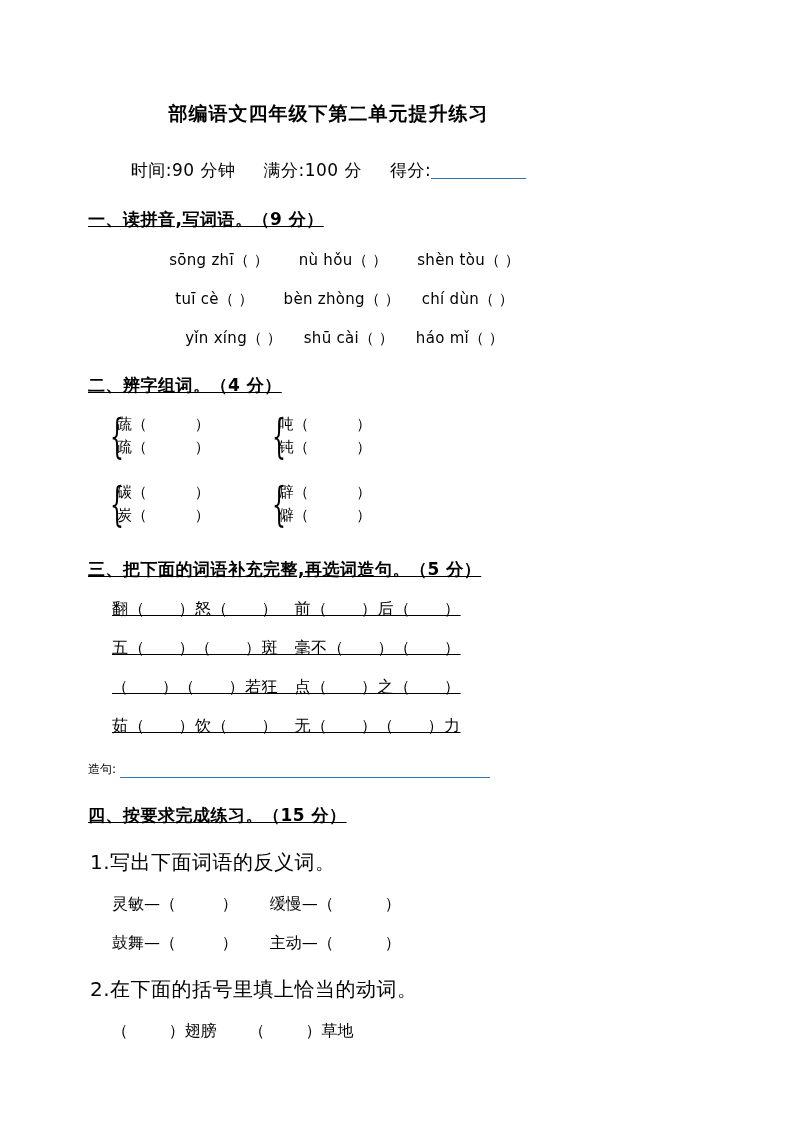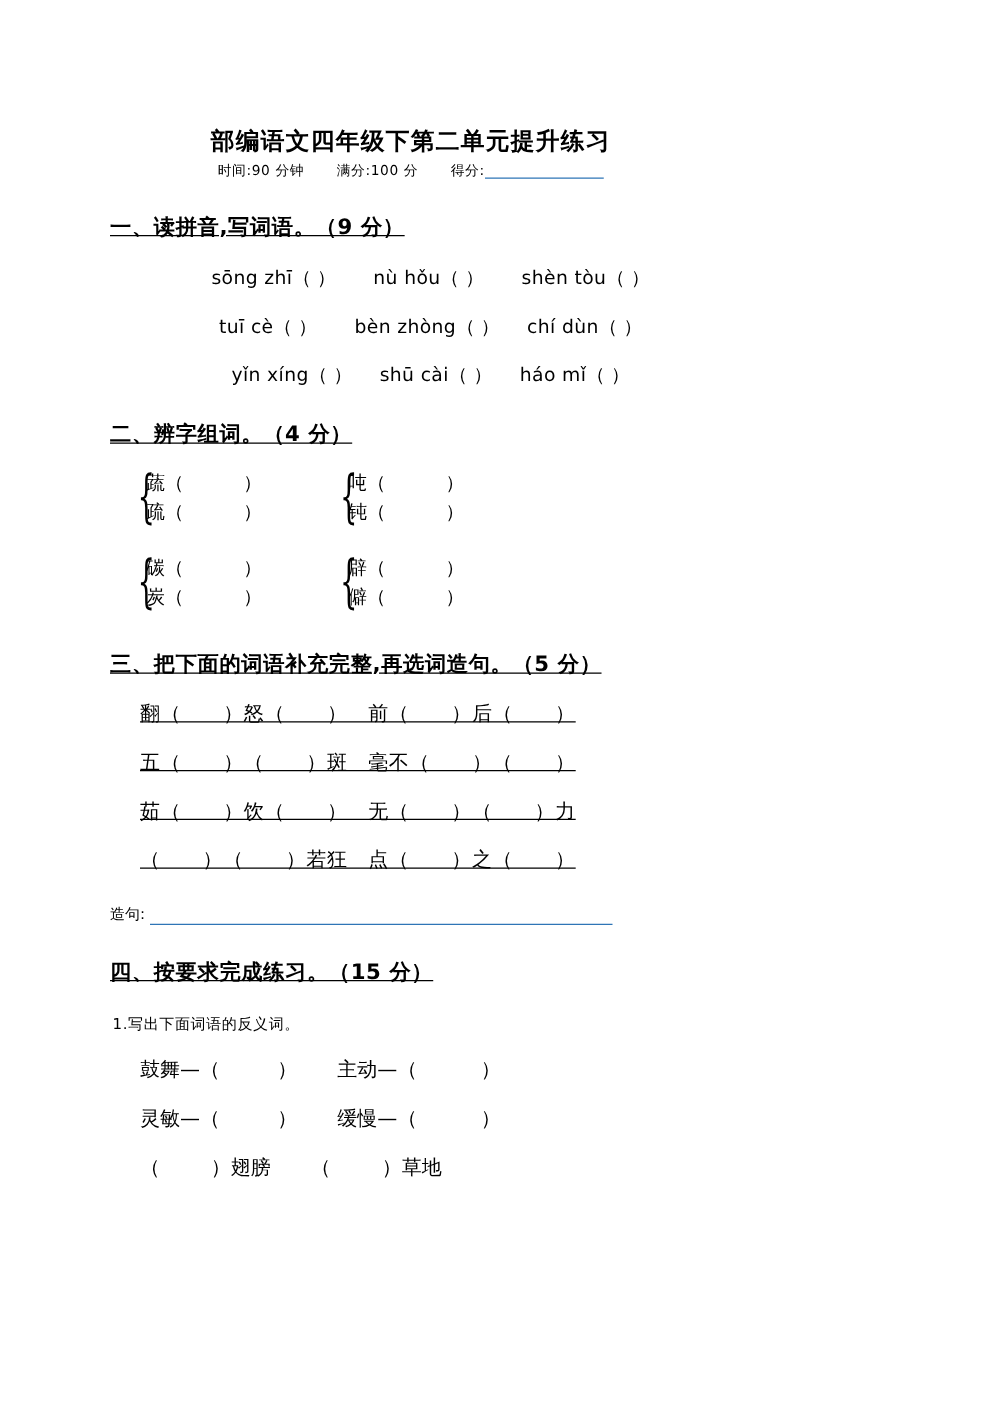--- a/index.html
+++ b/index.html
@@ -25,22 +25,22 @@
   .title {
     text-align: center;
     font-size: 19px;
     font-weight: bold;
     letter-spacing: 1px;
     padding-top: 100px;
     line-height: 1.4;
   }
   .subline {
     text-align: center;
-    font-size: 11px;
-    margin-top: 2px;
+    font-size: 17px;
+    margin-top: 32px;
     letter-spacing: 0.5px;
   }
   .subline .seg { margin-right: 22px; }
   .score-blank {
     display: inline-block;
     width: 95px;
     border-bottom: 1px solid #2e75b6;
     vertical-align: -3px;
   }
   .sec-head {
@@ -113,21 +113,21 @@
     align-items: flex-end;
   }
   .sent-line {
     flex: 0 0 370px;
     border-bottom: 1px solid #2e75b6;
     height: 20px;
     margin-left: 4px;
   }
 
   .q-num {
-    font-size: 12px;
+    font-size: 20px;
     margin-top: 22px;
     padding-left: 12px;
     letter-spacing: 0.5px;
   }
   .ant-row {
     font-size: 16px;
     margin-top: 18px;
     padding-left: 34px;
     white-space: pre;
   }
@@ -200,29 +200,30 @@
           <span>僻（          ）</span>
         </div>
       </div>
     </div>
   </div>
 
   <div class="sec-head" style="margin-top:30px;">三、把下面的词语补充完整,再选词造句。（5 分）</div>
 
   <div class="idiom-row"><span class="ic">翻（      ）怒（      ）　前（      ）后（      ）</span></div>
   <div class="idiom-row"><span class="ic">五（      ）（      ）斑　毫不（      ）（      ）</span></div>
+  <div class="idiom-row"><span class="ic">（      ）（      ）若狂　点（      ）之（      ）</span></div>
   <div class="idiom-row"><span class="ic">茹（      ）饮（      ）　无（      ）（      ）力</span></div>
-  <div class="idiom-row"><span class="ic">（      ）（      ）若狂　点（      ）之（      ）</span></div>
 
   <div class="sent-row">
     <span>造句:</span>
     <span class="sent-line"></span>
   </div>
 
   <div class="sec-head" style="margin-top:26px;">四、按要求完成练习。（15 分）</div>
 
   <div class="q-num">1.写出下面词语的反义词。</div>
+  <div class="ant-row">灵敏—（         ）　　缓慢—（          ）</div>
   <div class="ant-row">鼓舞—（         ）　　主动—（          ）</div>
-  <div class="ant-row">灵敏—（         ）　　缓慢—（          ）</div>
-
+
+  <div class="q-num">2.在下面的括号里填上恰当的动词。</div>
   <div class="verb-row">（        ）翅膀　　（        ）草地</div>
 
 </div>
 
 </body></html>

